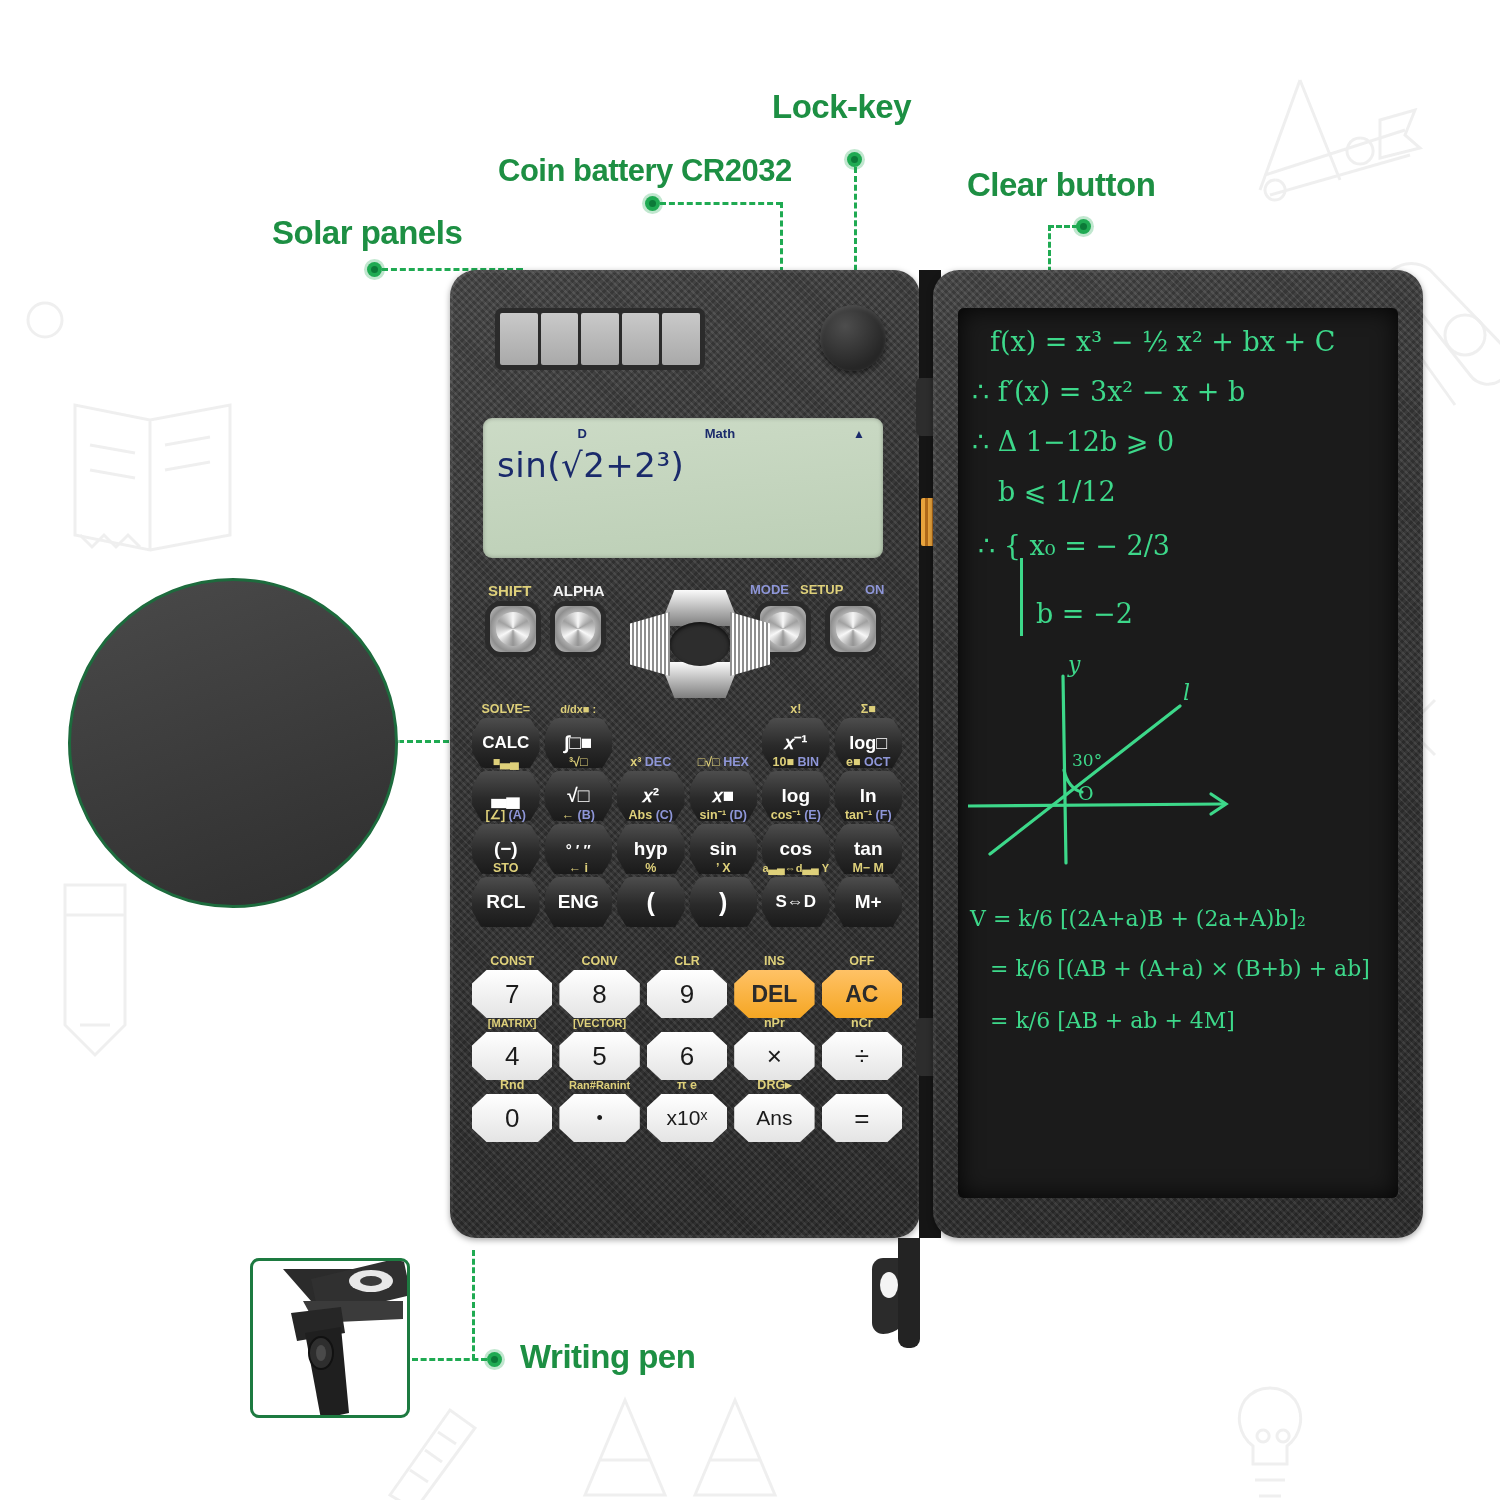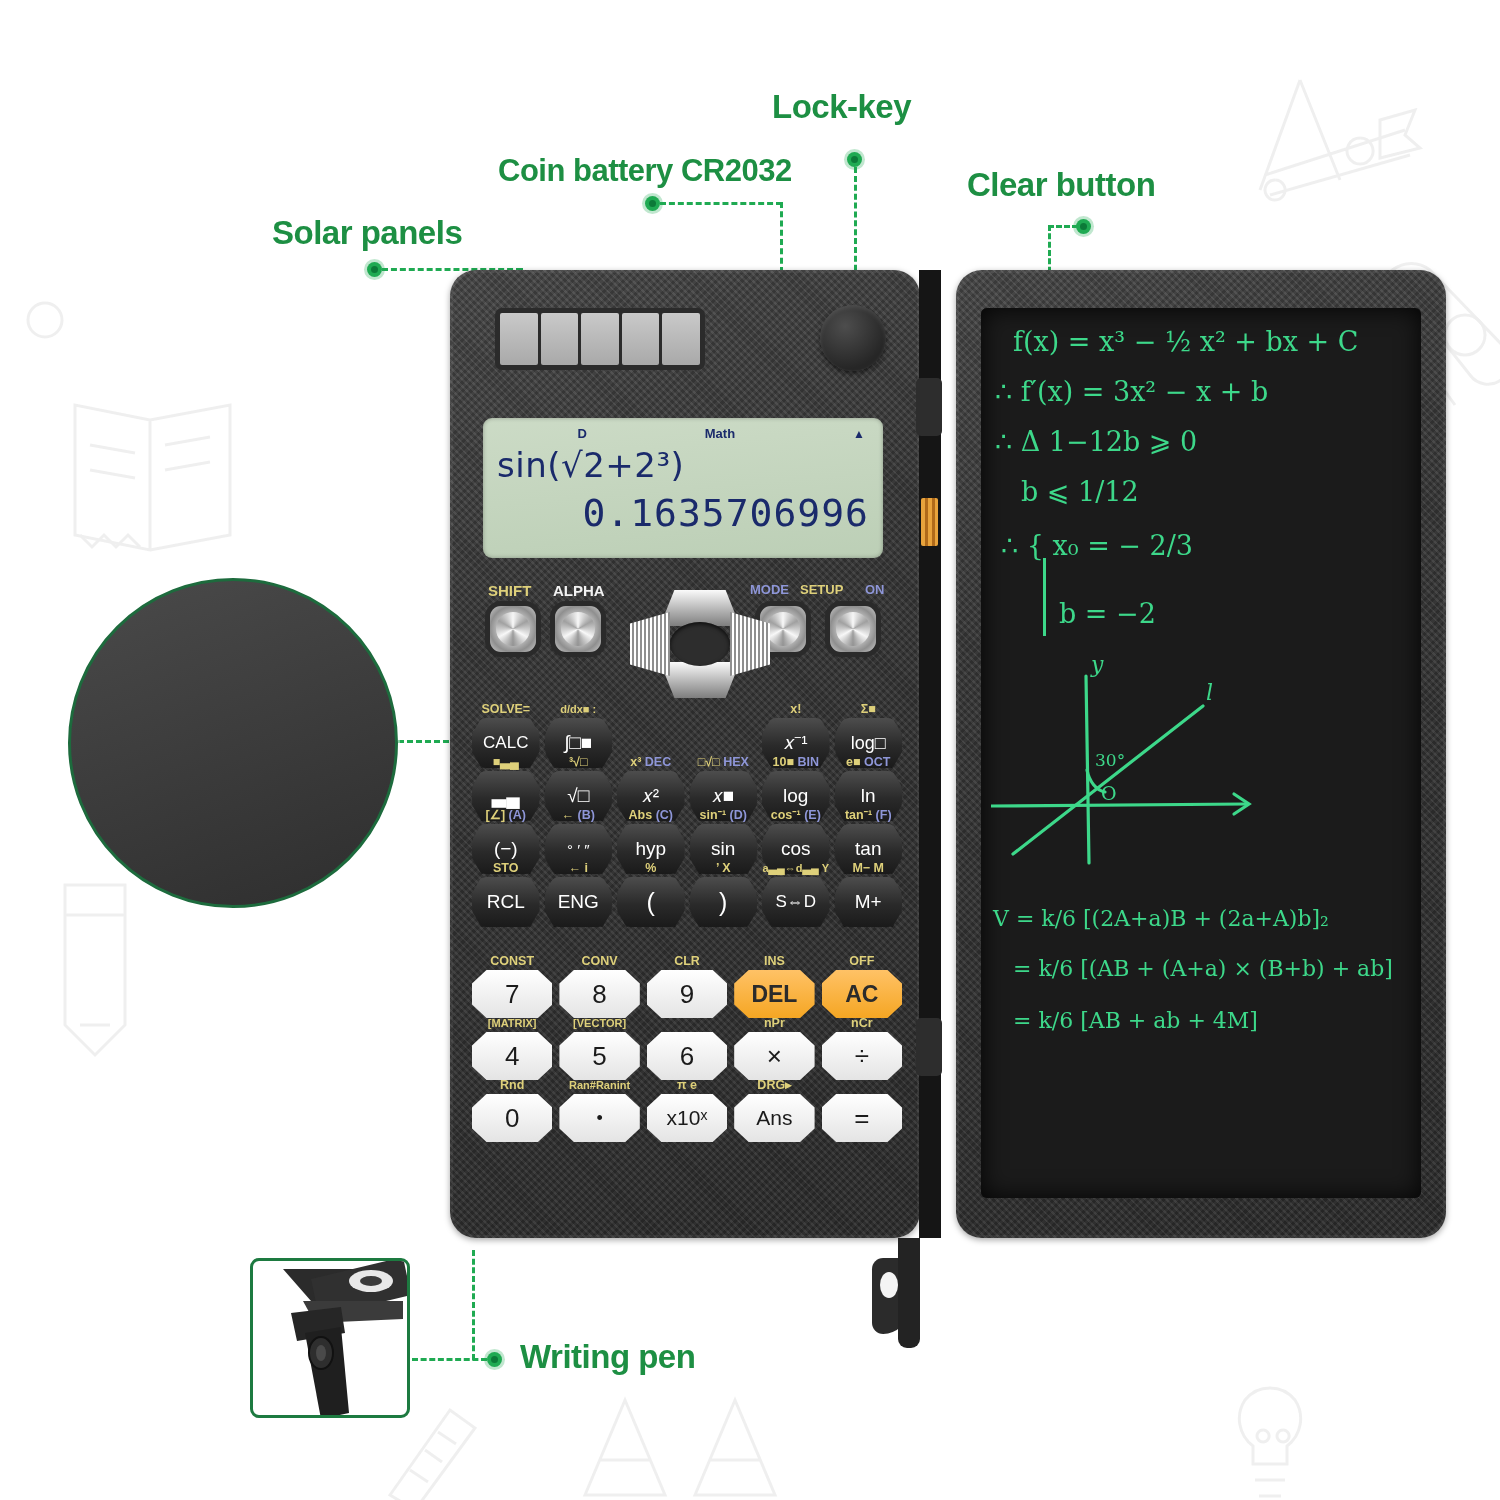--- a/index.html
+++ b/index.html
@@ -42,21 +42,21 @@
   .calc-half, .tab-half {
     position: absolute;
     border-radius: 26px;
     background:
       repeating-linear-gradient(45deg, rgba(255,255,255,.045) 0 2px, rgba(0,0,0,.12) 2px 5px),
       repeating-linear-gradient(-45deg, rgba(255,255,255,.03) 0 3px, rgba(0,0,0,.10) 3px 6px),
       linear-gradient(160deg,#4a4a4a 0%, #3a3a3a 35%, #2e2e2e 100%);
     box-shadow: inset 0 0 0 3px rgba(255,255,255,.05), 0 2px 6px rgba(0,0,0,.35);
   }
   .calc-half { left: 10px;  top: 12px; width: 470px; height: 968px; }
-  .tab-half  { left: 516px; top: 12px; width: 490px; height: 968px; }
+  .tab-half  { left: 493px; top: 12px; width: 490px; height: 968px; }
 
   
   .solar {
     position: absolute; left: 45px; top: 38px; width: 210px; height: 62px;
     background: #2b2b2b; border-radius: 7px; padding: 5px;
     display: flex; gap: 3px;
   }
   .solar i { flex: 1; background: linear-gradient(180deg,#c9c9c9,#a9a9a9); border-radius: 2px; }
   .lockkey {
     position: absolute; left: 370px; top: 35px; width: 66px; height: 66px;
@@ -117,21 +117,21 @@
     white-space: nowrap;
   }
   .y { color: #ded07a; }
   .p { color: #8e96d8; }
   .w { color: #f2f2f2; }
   .fnkey {
     width: 100%; height: 100%;
     background: linear-gradient(180deg,#4d4d4d 0%,#2a2a2a 55%,#1a1a1a 100%);
     border-radius: 14px / 22px;
     clip-path: polygon(14% 0,86% 0,100% 32%,100% 68%,86% 100%,14% 100%,0 68%,0 32%);
-    color: #fff; font-size: 19px; font-weight: normal;
+    color: #fff; font-size: 19px; font-weight: bold;
     display: flex; align-items: center; justify-content: center;
     box-shadow: 0 2px 3px rgba(0,0,0,.6);
   }
 
   .numwrap { position: absolute; left: 22px; top: 700px; width: 430px; }
   .numrow  { display: grid; grid-template-columns: repeat(5, 1fr); gap: 7px; margin-bottom: 14px; }
   .ncell   { position: relative; height: 48px; }
   .numkey {
     width: 100%; height: 100%;
     background: linear-gradient(180deg,#ffffff,#e4e4e4);
@@ -258,21 +258,20 @@
 
     <div class="lockkey"></div>
 
     <div class="lcd">
       <div class="lcd-top">
         <span>D</span>
         <span>Math</span>
         <span style="font-size:12px;">▲</span>
       </div>
       <div class="lcd-expr">sin(√2+2³)</div>
-      <div class="lcd-res">0.1635706996</div>
     </div>
 
     <div class="toprow">
       <div class="toplab y" style="left:38px;top:0;">SHIFT</div>
       <div class="toplab w" style="left:103px;top:0;">ALPHA</div>
       <div class="toplab p" style="left:300px;top:0;font-size:13px;">MODE</div>
       <div class="toplab y" style="left:350px;top:0;font-size:13px;">SETUP</div>
       <div class="toplab p" style="left:415px;top:0;font-size:13px;">ON</div>
 
       <div class="metalkey" style="left:40px;top:24px;"></div>

